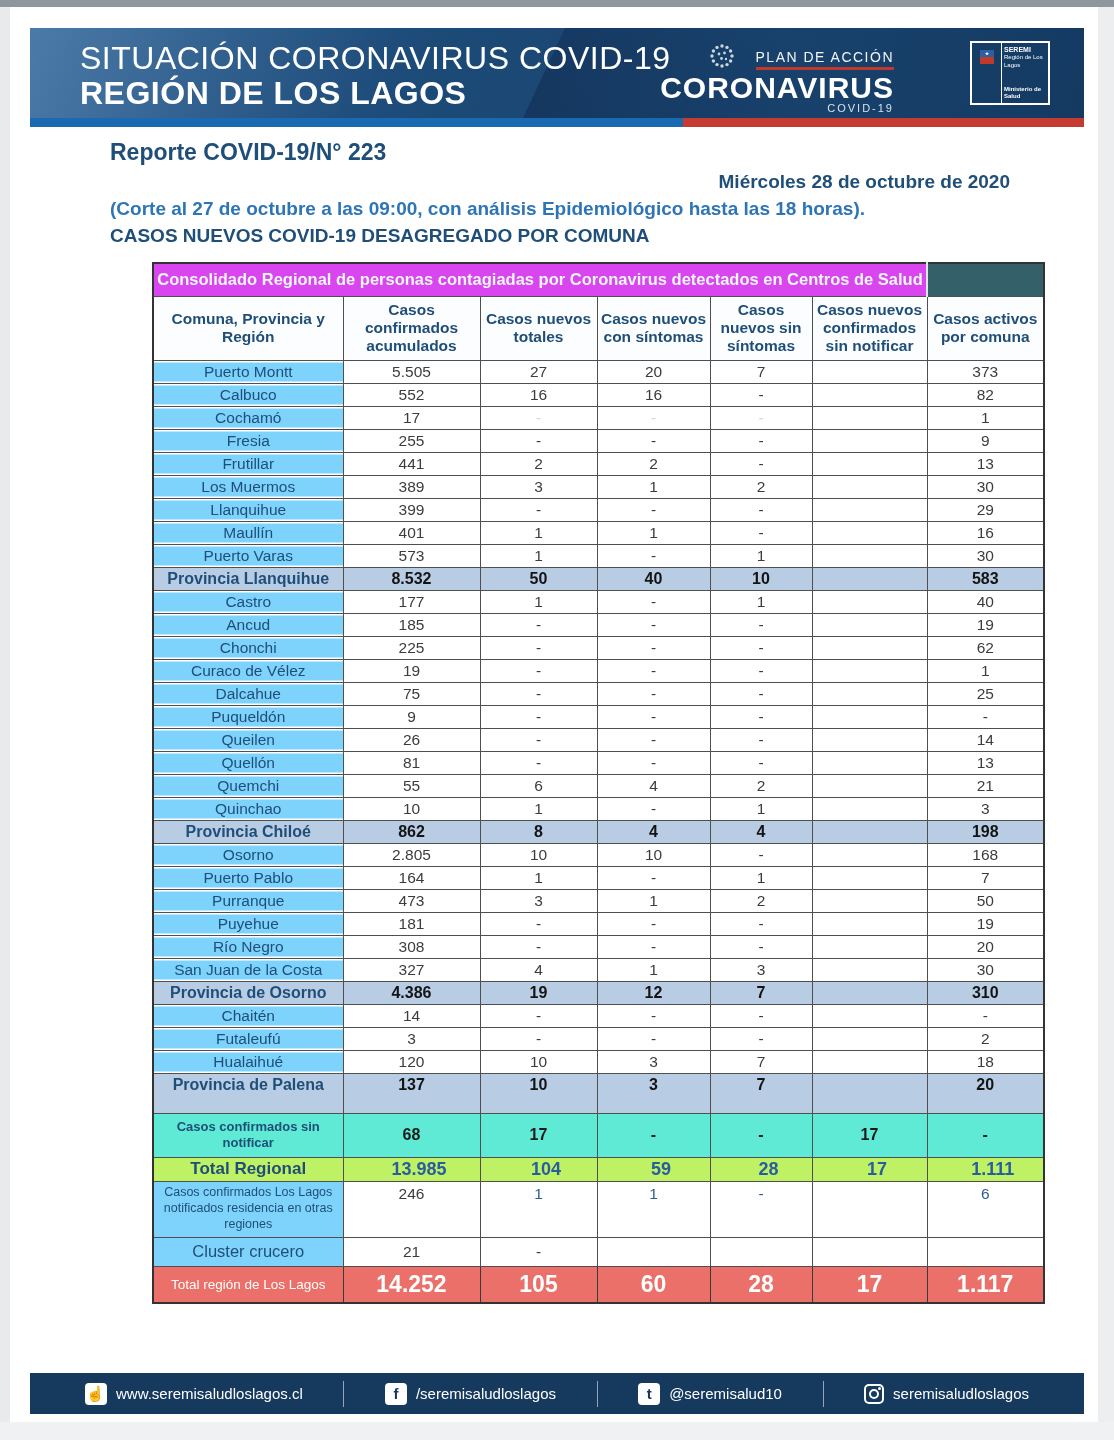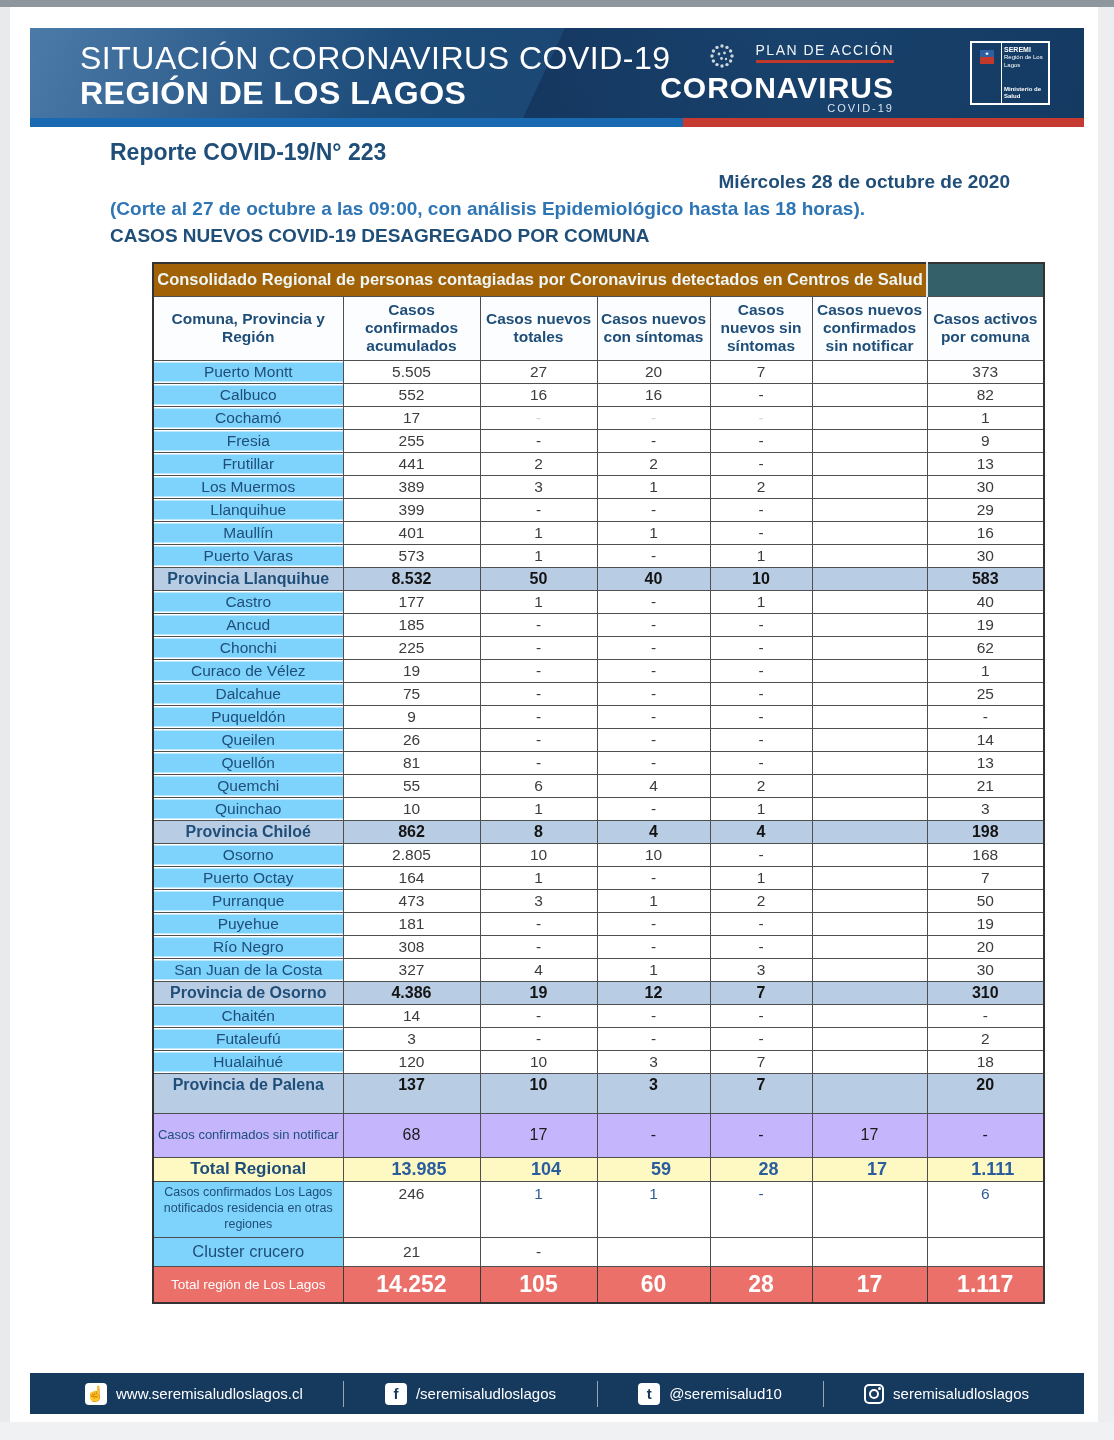--- a/index.html
+++ b/index.html
@@ -18,21 +18,21 @@
           background:linear-gradient(104deg,#2b5e92 0%,#1c4a77 40%,#143a62 100%); overflow:hidden; }
   .band::before { content:""; position:absolute; left:0; top:0; width:60%; height:100%;
           background:linear-gradient(115deg, rgba(160,195,225,.28) 0%, rgba(160,195,225,.10) 30%, rgba(0,0,0,0) 55%); }
   .band::after { content:""; position:absolute; right:120px; top:-20px; width:420px; height:130px;
           background:linear-gradient(60deg, rgba(0,0,30,.25), rgba(0,0,0,0) 60%); transform:skewX(-25deg); }
   .band-titles { position:absolute; left:50px; top:13px; color:#ffffff; line-height:1.1; z-index:2; }
   .t1 { font-size:32px; font-weight:400; letter-spacing:.5px; }
   .t2 { font-size:32px; font-weight:700; letter-spacing:.5px; }
 
   .brand { position:absolute; right:190px; top:14px; z-index:2; color:#fff; text-align:right; }
-  .brand-top { display:flex; align-items:flex-start; justify-content:flex-end; gap:20px; }
+  .brand-top { display:flex; align-items:flex-end; justify-content:flex-end; gap:20px; }
   .plan-label { font-size:14px; letter-spacing:1.5px; color:#f2f5f7; border-bottom:3px solid #c0392b; padding-bottom:2px; }
   .brand-main { font-size:30px; font-weight:700; letter-spacing:1px; margin-top:1px; }
   .brand-sub  { font-size:11px; letter-spacing:2px; color:#d7e2ec; margin-top:-3px; }
 
   .seremi-box { position:absolute; right:34px; top:13px; width:80px; height:64px; border:2px solid #ffffff;
                 display:flex; z-index:2; }
   .seremi-left { width:30px; border-right:1px solid #ffffff; display:flex; align-items:flex-start; justify-content:center; padding-top:5px; }
   .seremi-right { flex:1; padding:3px 2px; color:#fff; display:flex; flex-direction:column; justify-content:space-between; }
   .seremi-t1 { font-size:7px; font-weight:700; line-height:1.2; }
   .seremi-t2 { font-size:6px; line-height:1.2; }
@@ -47,46 +47,46 @@
   .r-title { font-size:23px; font-weight:700; color:#1f4e79; margin-bottom:5px; }
   .r-date  { font-size:19px; font-weight:700; color:#1f4e79; margin-bottom:5px;text-align:right; }
   .r-note  { font-size:19px; font-weight:700; color:#2e75b6; margin-bottom:5px; }
   .r-sub   { font-size:19px; font-weight:700; color:#1f4e79; }
 
   
   .tbl-wrap { position:absolute; left:152px; top:262px; }
   table { border-collapse:collapse; table-layout:fixed; width:891px; border:2px solid #333; }
   td,th { border:1px solid #4f4f4f; padding:1px 2px; overflow:hidden; text-align:center; vertical-align:middle; }
 
-  .banner { background:#a16207; color:#eef6f6; font-weight:700; font-size:16.5px; height:33px;
+  .banner { background:#d946ef; color:#eef6f6; font-weight:700; font-size:16.5px; height:33px;
             border-right:2px solid #dfe8e8; }
   .banner-end { background:#336069; }
   .cols-row th { background:#fcfdfe; color:#1f4e79; font-weight:700; font-size:15.5px; height:64px; line-height:1.18; }
 
   td.lbl { background:#7dd3fc; color:#1f4e79; font-weight:400; font-size:15.5px; }
   td.val { background:#ffffff; color:#3c3c3c; font-size:15.5px; }
   tr.r-comuna { height:23px; }
   tr.r-comuna td.lbl { box-shadow: inset 0 1.5px 0 #fff, inset 0 -1.5px 0 #fff; }
 
   tr.r-faint td:nth-child(n+3):nth-child(-n+5) { color:#d3d6da; }
 
   tr.r-province { height:23px; }
   tr.r-province td { background:#b8cce4; font-weight:700; }
   tr.r-province td.val { color:#141414; font-size:16px; }
   tr.r-province td.lbl { font-size:16px; }
   tr.r-tall { height:40px; }
   tr.r-tall td { vertical-align:top; padding-top:2px; }
 
   tr.r-notify { height:44px; }
-  tr.r-notify td { background:#c4b5fd; font-weight:400; }
+  tr.r-notify td { background:#5eead4; font-weight:700; }
   tr.r-notify td.lbl { font-size:13px; line-height:1.25; }
   tr.r-notify td.val { color:#1b1b1b; font-size:16px; }
 
   tr.r-totalreg { height:23px; }
-  tr.r-totalreg td { background:#fef9c3; font-weight:700;margin-top:42px; }
+  tr.r-totalreg td { background:#bef264; font-weight:700;margin-top:42px; }
   tr.r-totalreg td.lbl { font-size:17px; }
   tr.r-totalreg td.val { color:#2a5d9e; font-size:18px;padding-left:17px; }
 
   tr.r-otras { height:56px; }
   tr.r-otras td { vertical-align:top; }
   tr.r-otras td.lbl { font-size:12.5px; line-height:1.3; padding-top:2px; }
   tr.r-otras td.val { padding-top:3px; }
   tr.r-otras td:nth-child(n+3) { color:#2d5c94; }
 
   tr.r-cluster { height:29px; }
@@ -397,21 +397,21 @@
           <tr class="r-comuna">
             <td class="lbl">Osorno</td>
             <td class="val">2.805</td>
             <td class="val">10</td>
             <td class="val">10</td>
             <td class="val">-</td>
             <td class="val"></td>
             <td class="val">168</td>
           </tr>
           <tr class="r-comuna">
-            <td class="lbl">Puerto Octay</td>
+            <td class="lbl">Puerto Pablo</td>
             <td class="val">164</td>
             <td class="val">1</td>
             <td class="val">-</td>
             <td class="val">1</td>
             <td class="val"></td>
             <td class="val">7</td>
           </tr>
           <tr class="r-comuna">
             <td class="lbl">Purranque</td>
             <td class="val">473</td>

